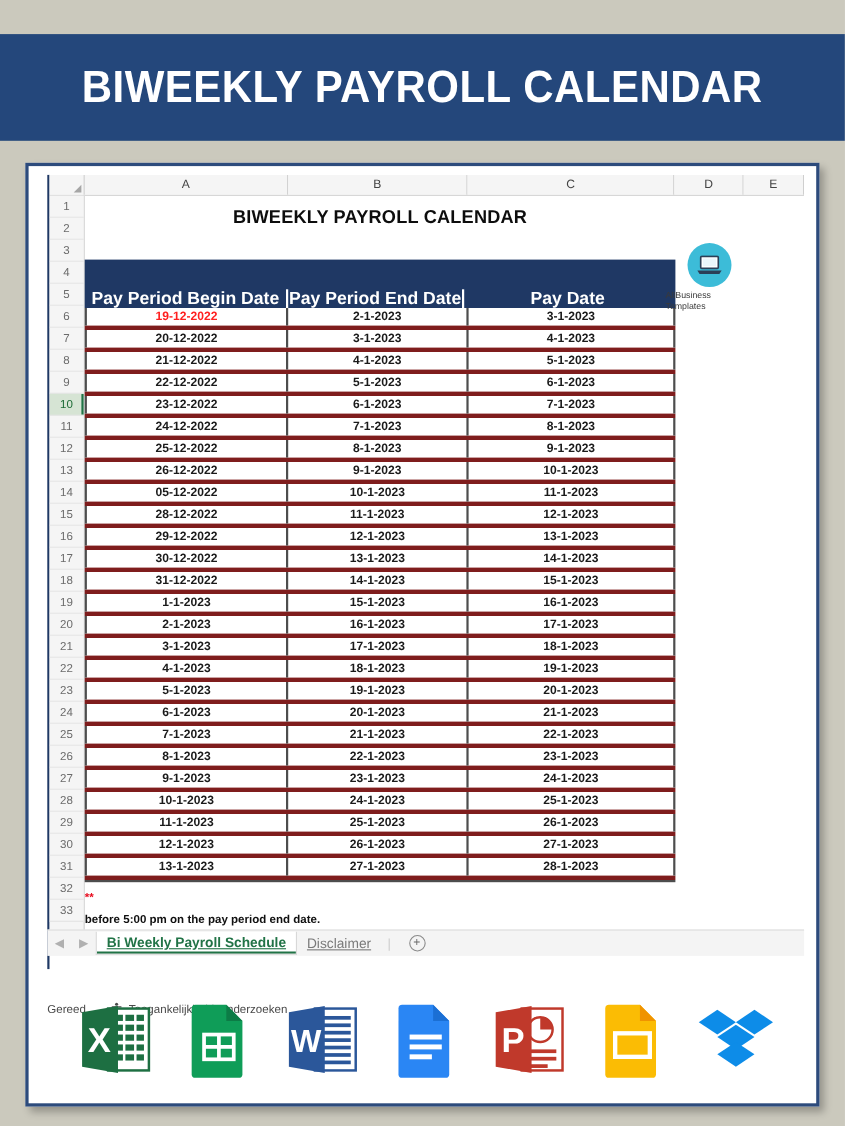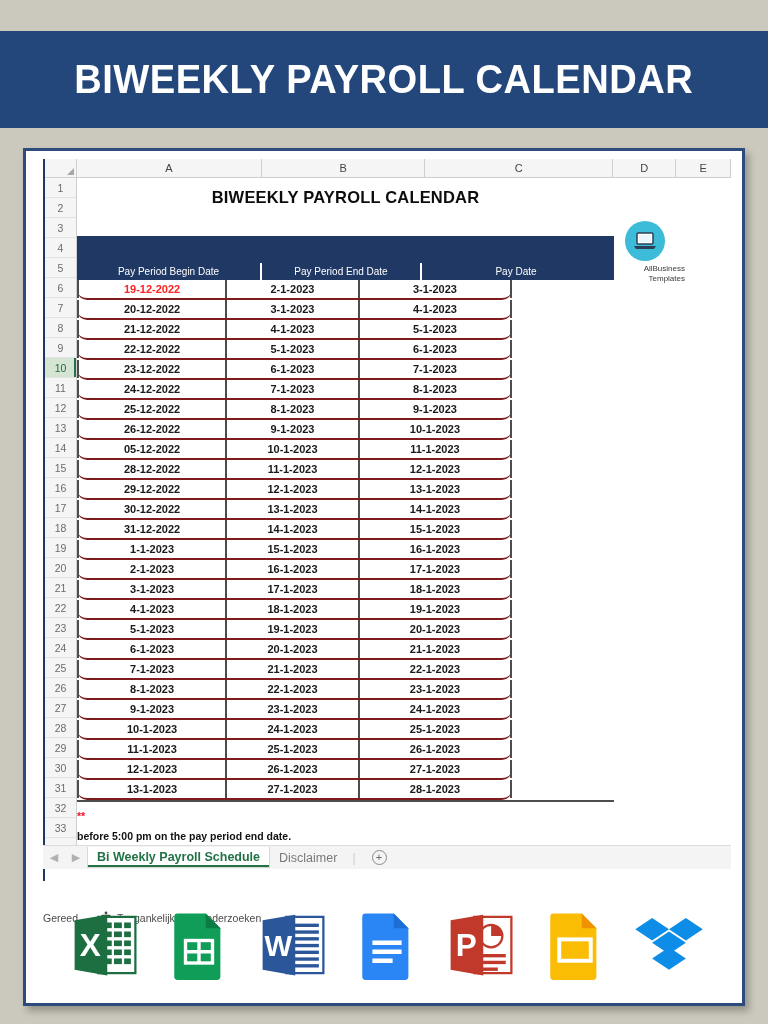--- a/index.html
+++ b/index.html
@@ -95,32 +95,32 @@
   }
   #row2-spacer { height: 18px; }
 
   
   #thead {
     display: flex; height: 44px;
     background: #1f3864; width: 537px;
   }
   #thead .th {
     display: flex; align-items: center; justify-content: center;
-    color: #ffffff; font-size: 10px; font-weight: normal;
+    color: #ffffff; font-size: 16px; font-weight: bold;
     border-right: 2px solid #ffffff;
     margin-top: 27px;
   }
   #thead .th:last-child { border-right: none; }
   #thead .th.a { width: 185px; }
   #thead .th.b { width: 160px; }
   #thead .th.c { width: 188px; }
 
   
-  .drow { display: flex; height: 20px; width: 435px;
-          border-bottom: 2px solid #7f1d1d; border-radius: 10px; }
+  .drow { display: flex; height: 20px; width: 537px;
+          border-bottom: 4px solid #7f1d1d; }
   .dcell {
     display: flex; align-items: center; justify-content: center;
     font-size: 11px; font-weight: bold; color: #1a1a1a;
     border-right: 2px solid #4d4d4d;
   }
   .dcell.a { width: 185px; border-left: 2px solid #4d4d4d; }
   .dcell.b { width: 164px; }
   .dcell.c { width: 188px; }
   .drow:first-of-type .dcell.a { color: #ff2020; }
   #tbody { border-bottom: 2px solid #4d4d4d; width: 537px; }
@@ -130,41 +130,42 @@
   .fn {
     height: 20px; display: flex; align-items: center;
     font-size: 10.5px; font-weight: bold; color: #111;
     white-space: nowrap;
   }
   .fn .star { color: #e81123; margin-right: 3px; }
 
   
   #logo {
     position: absolute; left: 560px; top: 62px;
-    width: 80px; text-align: right;
+    width: 80px; text-align: left;
   }
   #logo-circle {
     width: 40px; height: 40px; border-radius: 50%;
     background: #3cbcd8; margin: 0 auto 3px;
     display: flex; align-items: center; justify-content: center;
   }
   #logo-caption { font-size: 8px; color: #3a3a3a; line-height: 1.25; }
 
   
   #tabbar {
     position: absolute; left: 17px; top: 694px;
     width: 688px; height: 24px;
     background: #f4f4f4;
     border-top: 1px solid #dcdcdc;
     display: flex; align-items: center;
   }
   .navarrow { width: 22px; text-align: center; font-size: 11px; color: #b0b0b0; }
   .tab {
     font-size: 12.5px; padding: 2px 9px; color: #7a7a7a;
     white-space: nowrap;
+    text-decoration: underline;
   }
   .tab.active {
     font-weight: bold; color: #217346; background: #ffffff;
     border: 1px solid #d8d8d8; border-top: none;
     box-shadow: inset 0 -2px 0 #217346;
     padding: 3px 9px;
   }
   .tabsep { color: #cdcdcd; margin: 0 6px; font-size: 12px; }
   #addsheet {
     width: 15px; height: 15px; border-radius: 50%;

